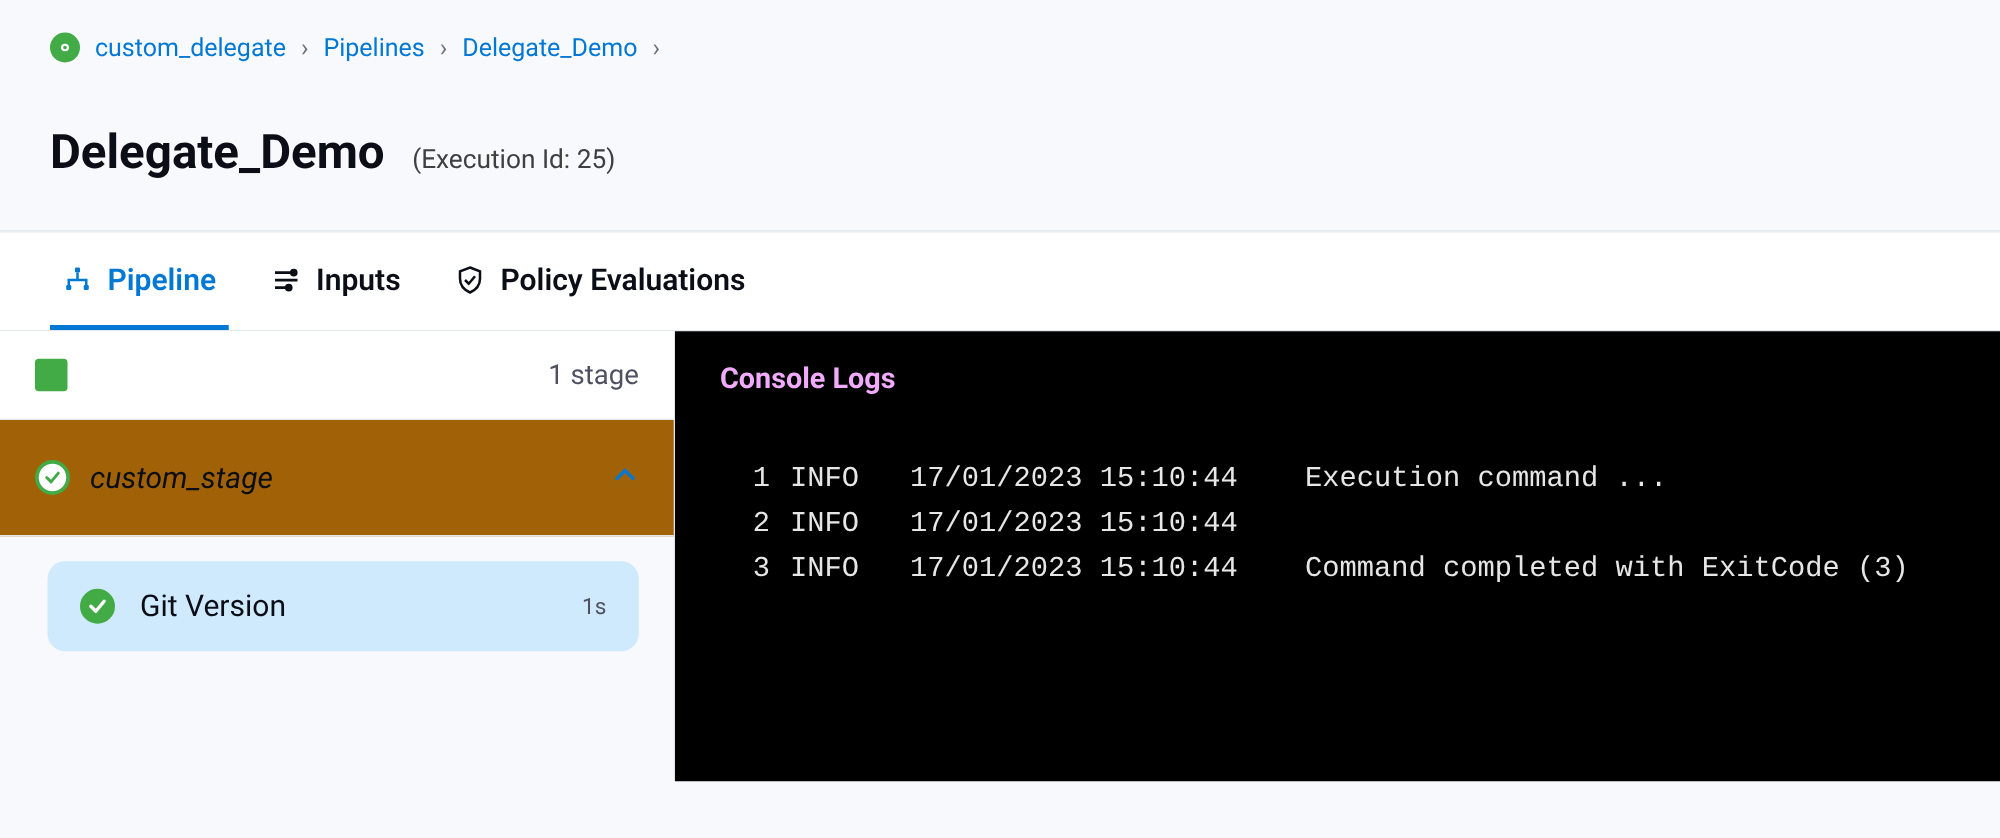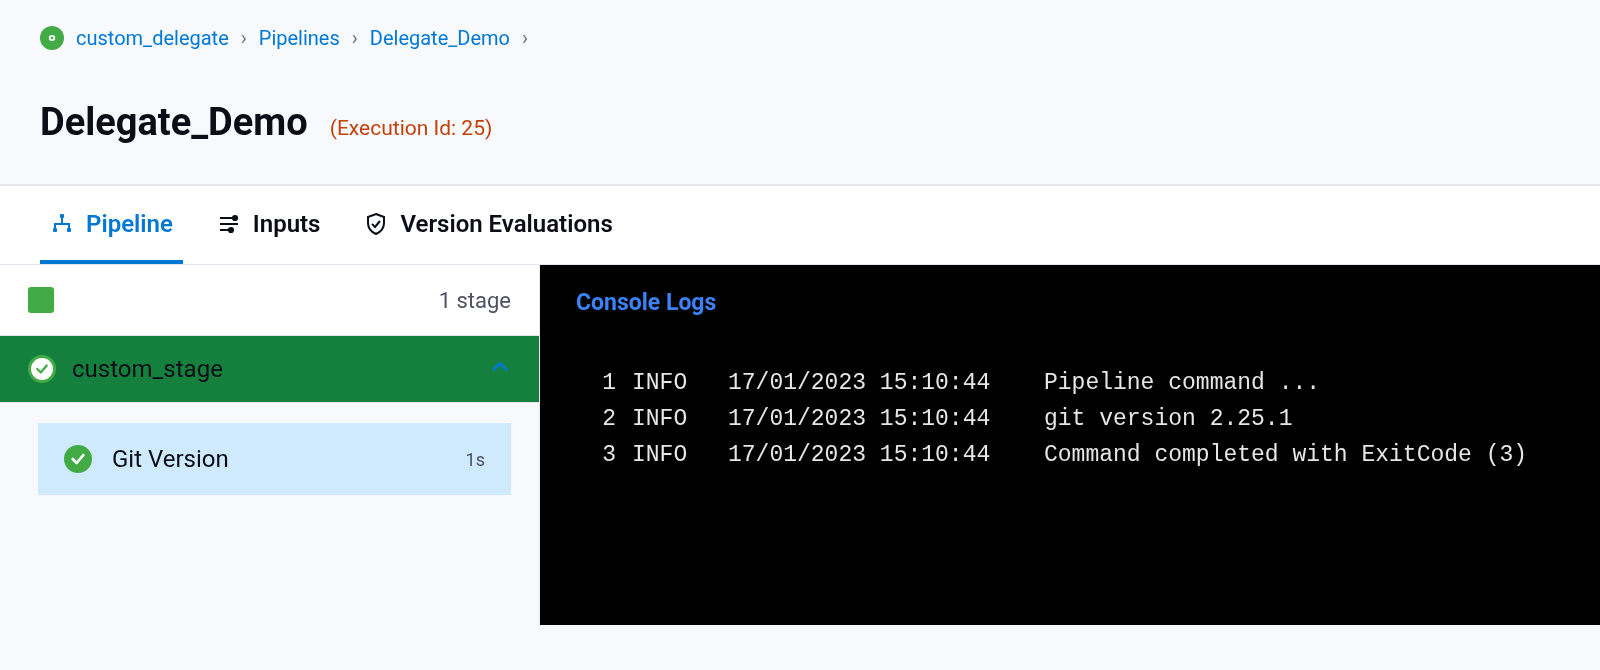--- a/index.html
+++ b/index.html
@@ -31,21 +31,21 @@
       background: #42ab45;
       border-radius: 50%;
       display: flex; align-items: center; justify-content: center;
       color: #fff;
     }
 
     .title-row {
       display: flex; align-items: baseline; gap: 22px;
     }
     .page-title { font-size: 38px; font-weight: 700; color: #0b0d17; }
-    .exec-id { font-size: 21px; color: #c2410c; font-weight: 400; }
+    .exec-id { font-size: 21px; color: #404040; font-weight: 400; }
 
     .tabs {
       display: flex; align-items: center; gap: 24px;
       padding: 0 40px;
       background: #fff;
       border-top: 1px solid #e3e8ee;
       border-bottom: 1px solid #e3e8ee;
     }
     .tab {
       display: flex; align-items: center; gap: 12px;
@@ -79,35 +79,36 @@
     .stage-summary .square {
       width: 26px; height: 26px; background: #42ab45; border-radius: 3px;
     }
     .stage-summary .count {
       margin-left: auto;
       font-size: 22px; color: #4f5162;
     }
 
     .stage-item {
       display: flex; align-items: center;
-      padding: 19px 28px;
+      padding: 32px 28px;
       cursor: pointer;
-      background: #15803d;
-      border-bottom: 1px solid #e3e8ee;
+      background: #a16207;
+      border-bottom: 1px solid #e3e8ee;
+      font-style: italic;
     }
     .stage-item .label {
       font-size: 24px; color: #0b0d17; margin-left: 16px;
     }
     .stage-item .chevron { margin-left: auto; color: #0278d5; }
 
     .step-item {
       margin: 20px 28px 0 38px;
       padding: 22px 26px;
       background: #cfeafd;
-      border-radius: 0;
+      border-radius: 14px;
       display: flex; align-items: center;
       cursor: pointer;
     }
     .step-item .label {
       font-size: 24px; color: #0b0d17; margin-left: 20px;
     }
     .step-item .duration {
       margin-left: auto; font-size: 18px; color: #4f5162;
     }
 
@@ -125,21 +126,21 @@
 
     .console {
       flex: 1;
       background: #000;
       color: #e6e6e6;
       padding: 24px 36px;
       font-family: "SFMono-Regular", Consolas, "Liberation Mono", Menlo, monospace;
       font-size: 23px;
     }
     .console .console-title {
-      color: #3b82f6; font-weight: 700; font-size: 23px;
+      color: #f0abfc; font-weight: 700; font-size: 23px;
       font-family: -apple-system, BlinkMacSystemFont, "Segoe UI", Roboto, sans-serif;
       margin-bottom: 54px;
     }
     .log-line {
       display: grid;
       grid-template-columns: 40px 80px 300px 1fr;
       gap: 16px;
       margin-bottom: 10px;
       white-space: pre;
     }
@@ -190,21 +191,21 @@
     </span>
     <span>Inputs</span>
   </div>
   <div class="tab">
     <span class="tab-icon">
       <svg width="24" height="24" viewBox="0 0 24 24" fill="none" stroke="#0b0d17" stroke-width="2">
         <path d="M12 2l8 3v6c0 5-3.5 9-8 11-4.5-2-8-6-8-11V5l8-3z"></path>
         <path d="M8 12l3 3 5-6"></path>
       </svg>
     </span>
-    <span>Version Evaluations</span>
+    <span>Policy Evaluations</span>
   </div>
 </div>
 
 <div class="main">
   <div class="sidebar">
     <div class="stage-summary">
       <span class="square"></span>
       <span class="count">1 stage</span>
     </div>
 
@@ -229,18 +230,18 @@
         </svg>
       </span>
       <span class="label">Git Version</span>
       <span class="duration">1s</span>
     </div>
   </div>
 
   <div class="console">
     <div class="console-title">Console Logs</div>
     <div id="log-container">
-        <div class="log-line"><span class="num">1</span><span>INFO</span><span>17/01/2023 15:10:44</span><span>Pipeline command ...</span></div>
-        <div class="log-line"><span class="num">2</span><span>INFO</span><span>17/01/2023 15:10:44</span><span>git version 2.25.1</span></div>
+        <div class="log-line"><span class="num">1</span><span>INFO</span><span>17/01/2023 15:10:44</span><span>Execution command ...</span></div>
+        <div class="log-line"><span class="num">2</span><span>INFO</span><span>17/01/2023 15:10:44</span></div>
         <div class="log-line"><span class="num">3</span><span>INFO</span><span>17/01/2023 15:10:44</span><span>Command completed with ExitCode (3)</span></div>
       </div>
   </div>
 </div>
 
 </body></html>

